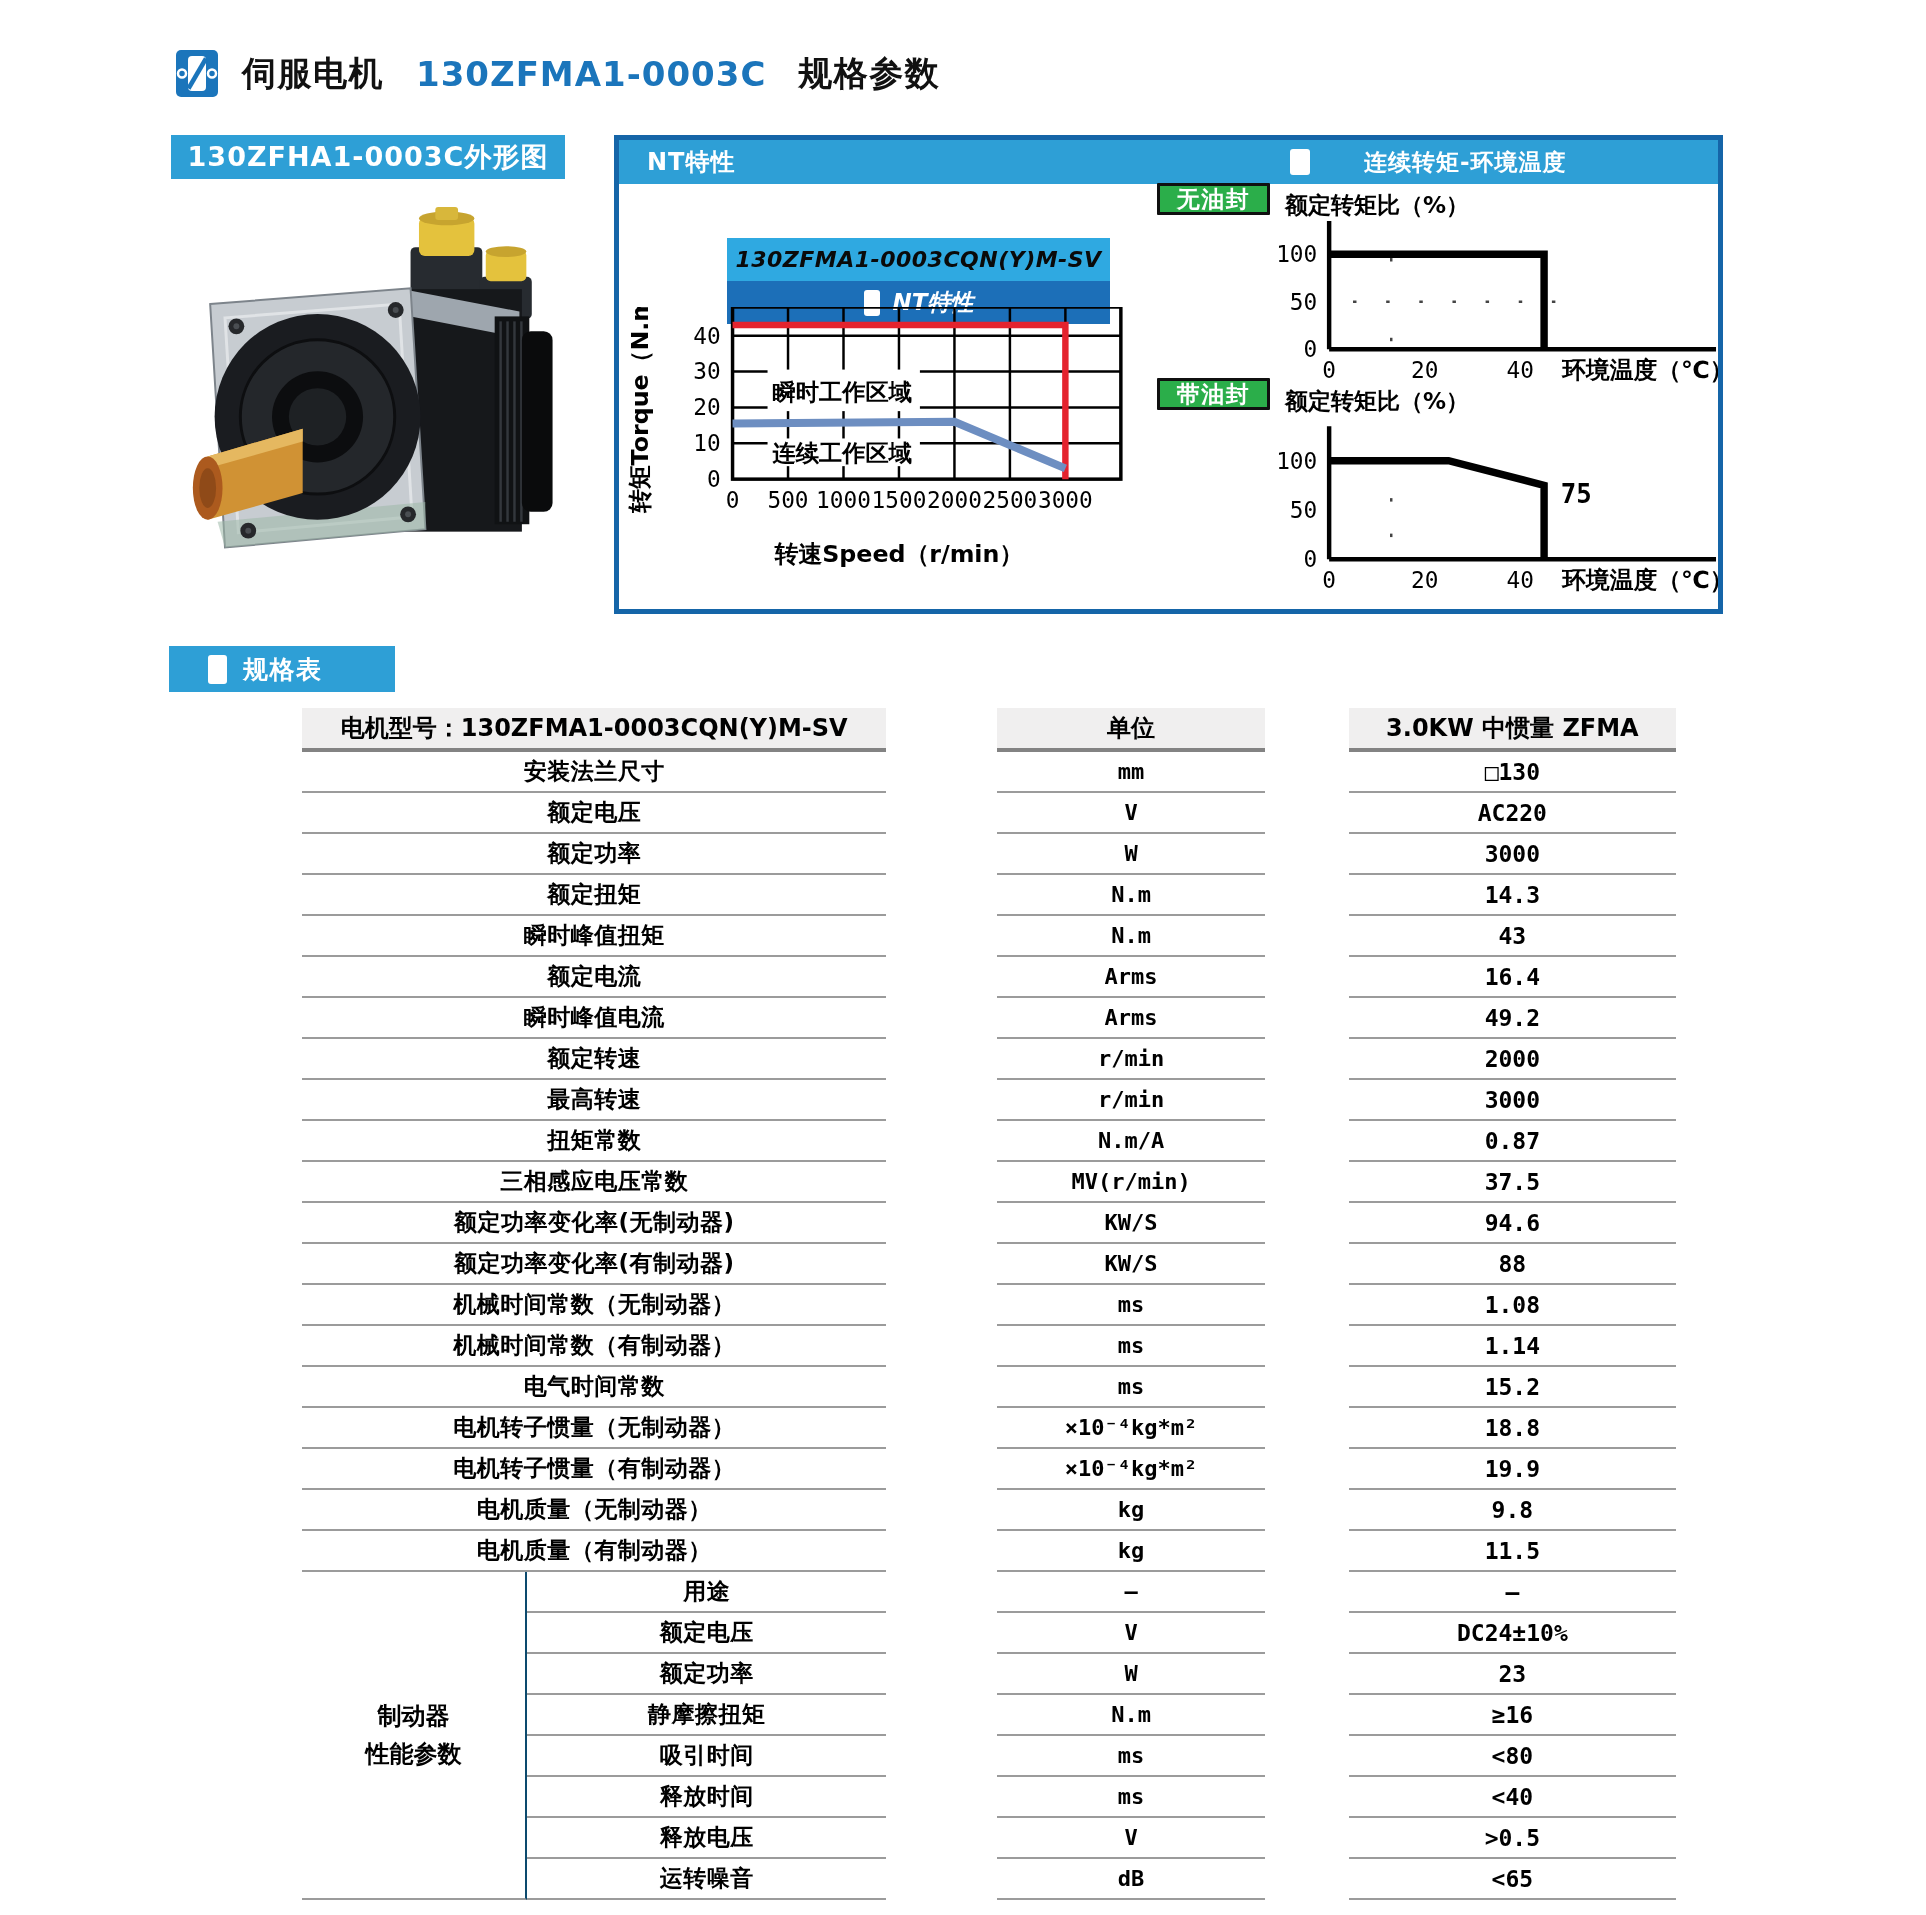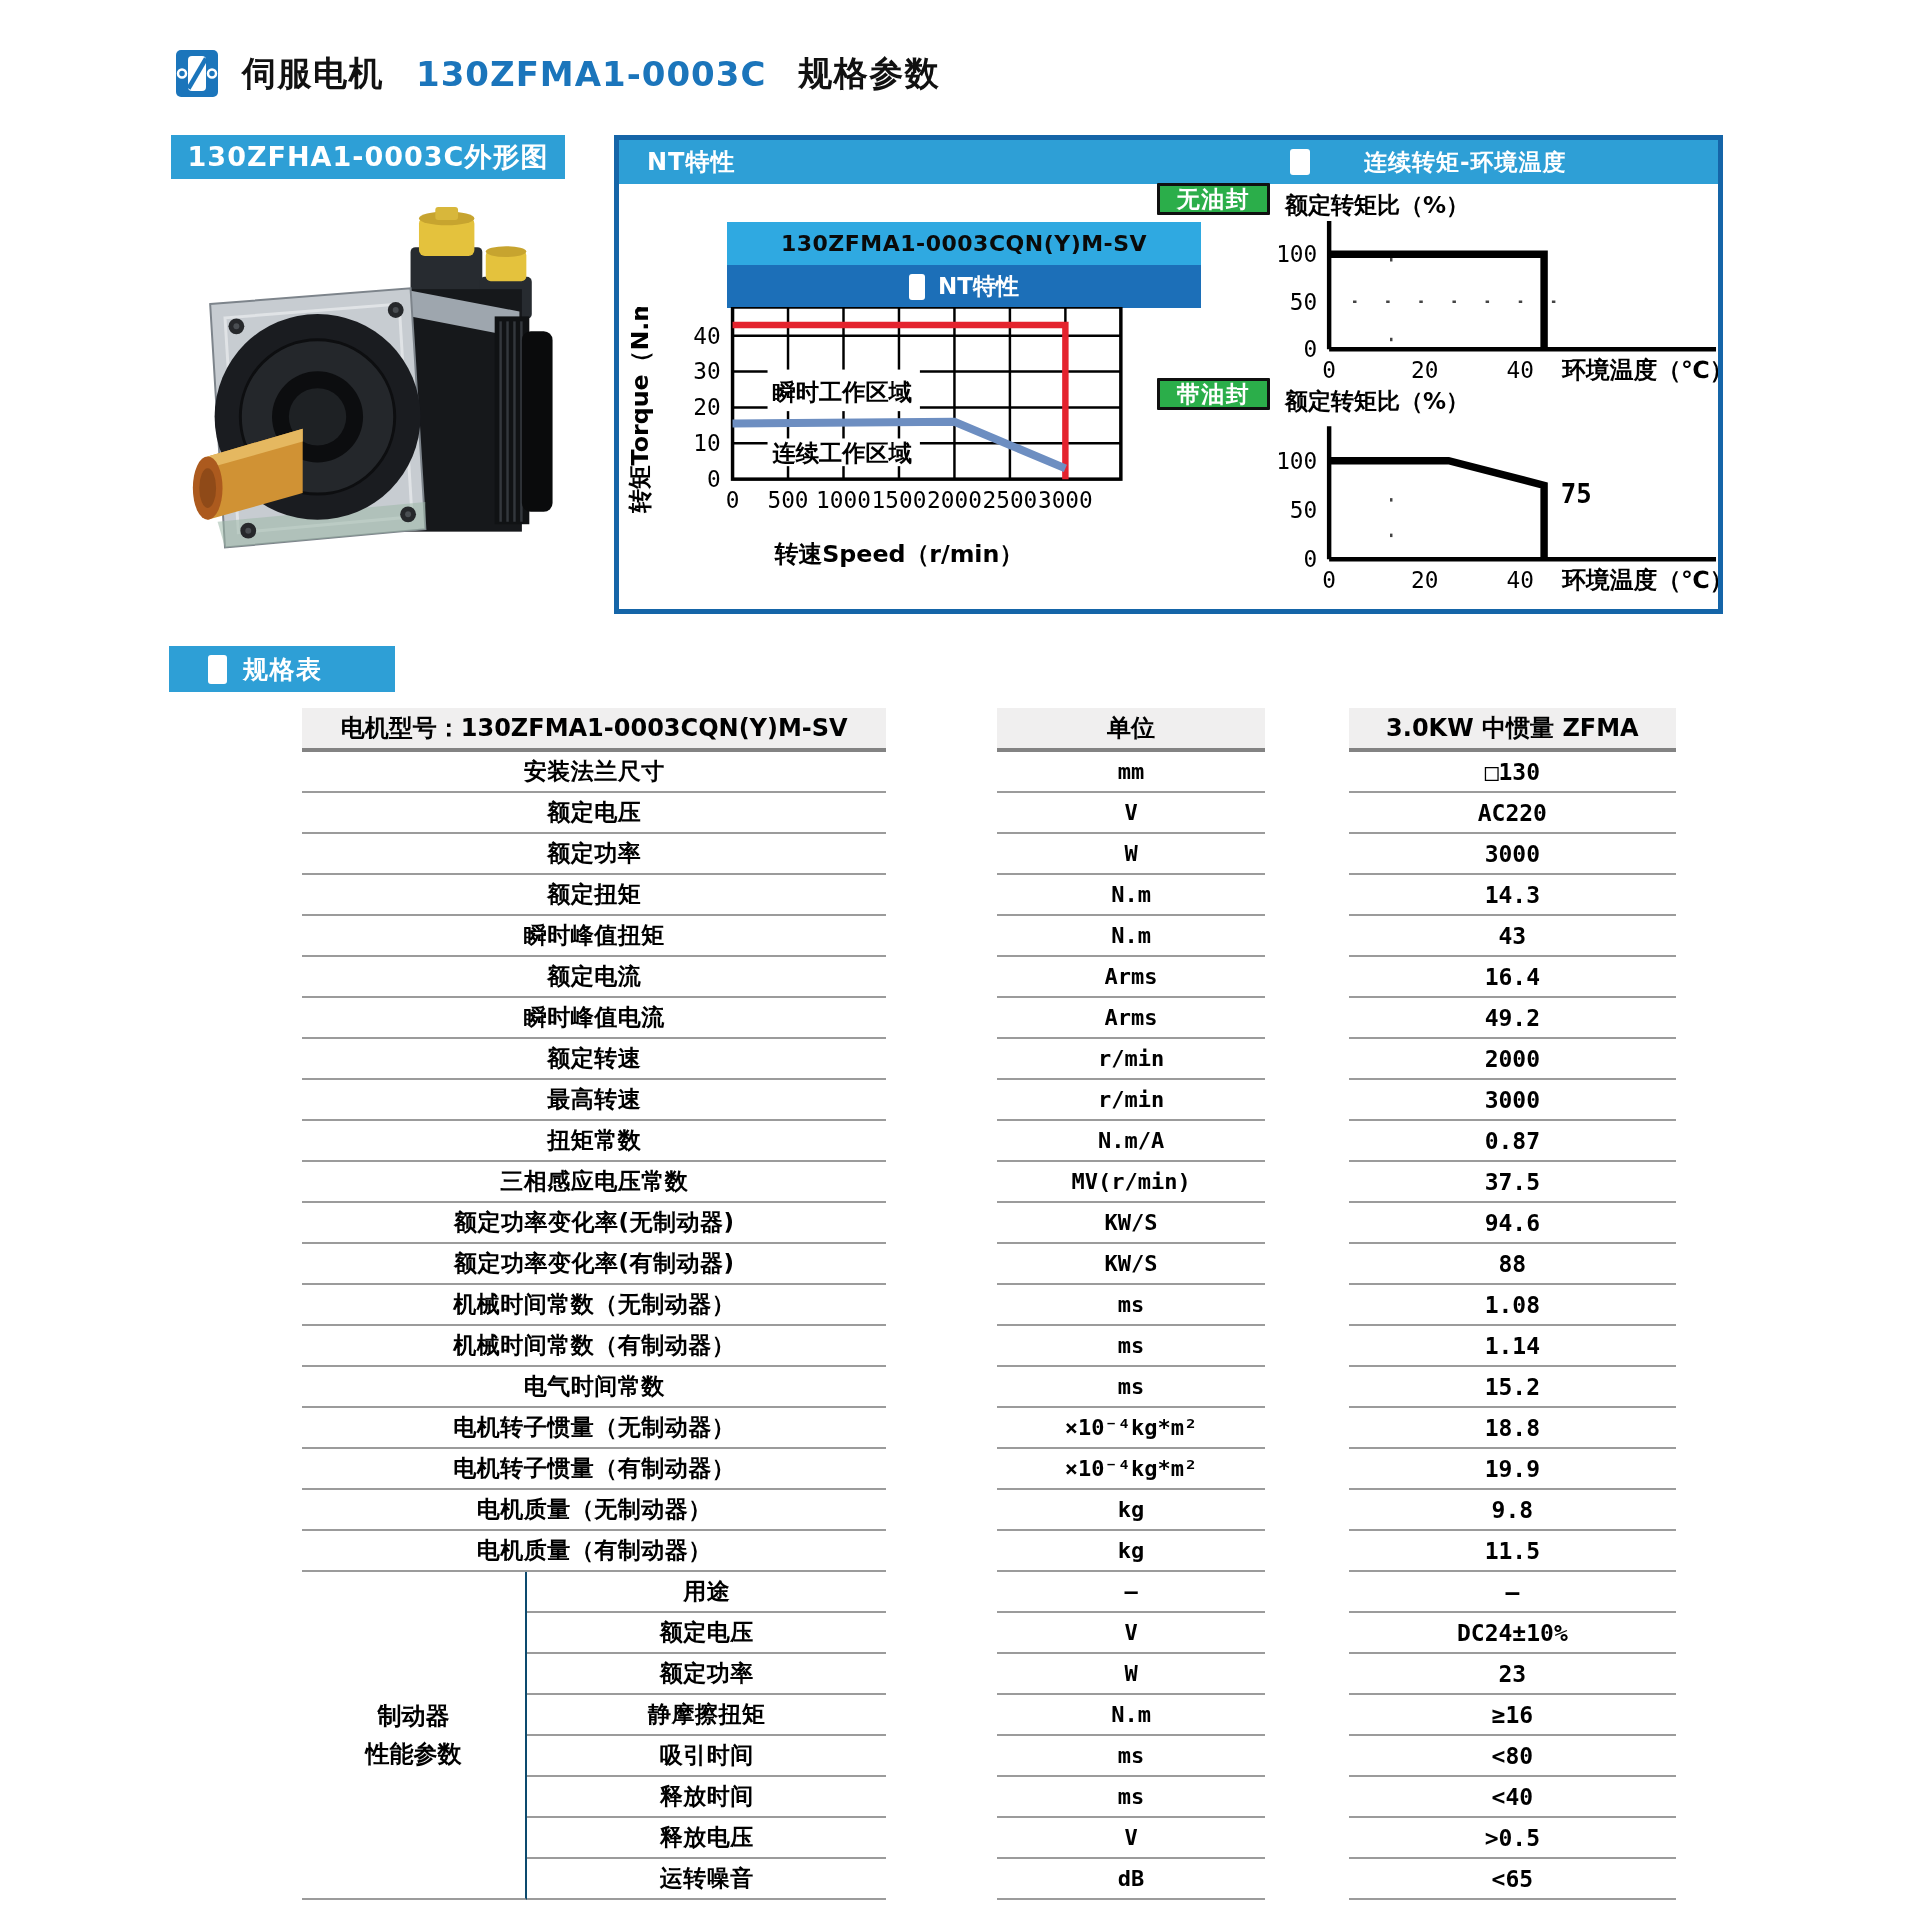--- a/index.html
+++ b/index.html
@@ -21,21 +21,21 @@
   
   #nt-panel{position:absolute;left:614px;top:135px;width:1109px;height:479px;border:5px solid #1565A8;
     box-sizing:border-box;background:#fff;}
   #nt-panel-header{position:absolute;left:0;top:0;width:1099px;height:44px;background:#2E9FD6;}
   #nt-panel-header .left-label{position:absolute;left:28px;top:0;height:44px;display:flex;align-items:center;
     color:#fff;font-size:24px;font-weight:700;letter-spacing:1px;}
   #nt-panel-header .right-group{position:absolute;left:671px;top:0;height:44px;display:flex;align-items:center;gap:54px;}
   .white-sq{width:20px;height:26px;background:#fff;border-radius:3px;}
   #nt-panel-header .right-label{color:#fff;font-size:23px;font-weight:700;letter-spacing:1px;}
 
-  #nt-title-box{position:absolute;left:108px;top:82px;width:474px;}
+  #nt-title-box{position:absolute;left:108px;top:98px;width:383px;font-style:italic;}
   #nt-title-bar1{height:43px;background:#2FA9E1;color:#0a0a0a;font-size:22px;font-weight:700;
     display:flex;align-items:center;justify-content:center;letter-spacing:0.5px;}
   #nt-title-bar2{height:43px;background:#1C6FB8;color:#fff;font-size:23px;font-weight:700;
     display:flex;align-items:center;justify-content:center;gap:13px;}
   #nt-title-bar2 .white-sq{width:16px;height:26px;}
 
   #nt-chart{position:absolute;left:0;top:167px;}
   #ratio-chart-1{position:absolute;left:629px;top:63px;}
   #ratio-chart-2{position:absolute;left:629px;top:277px;}
 

